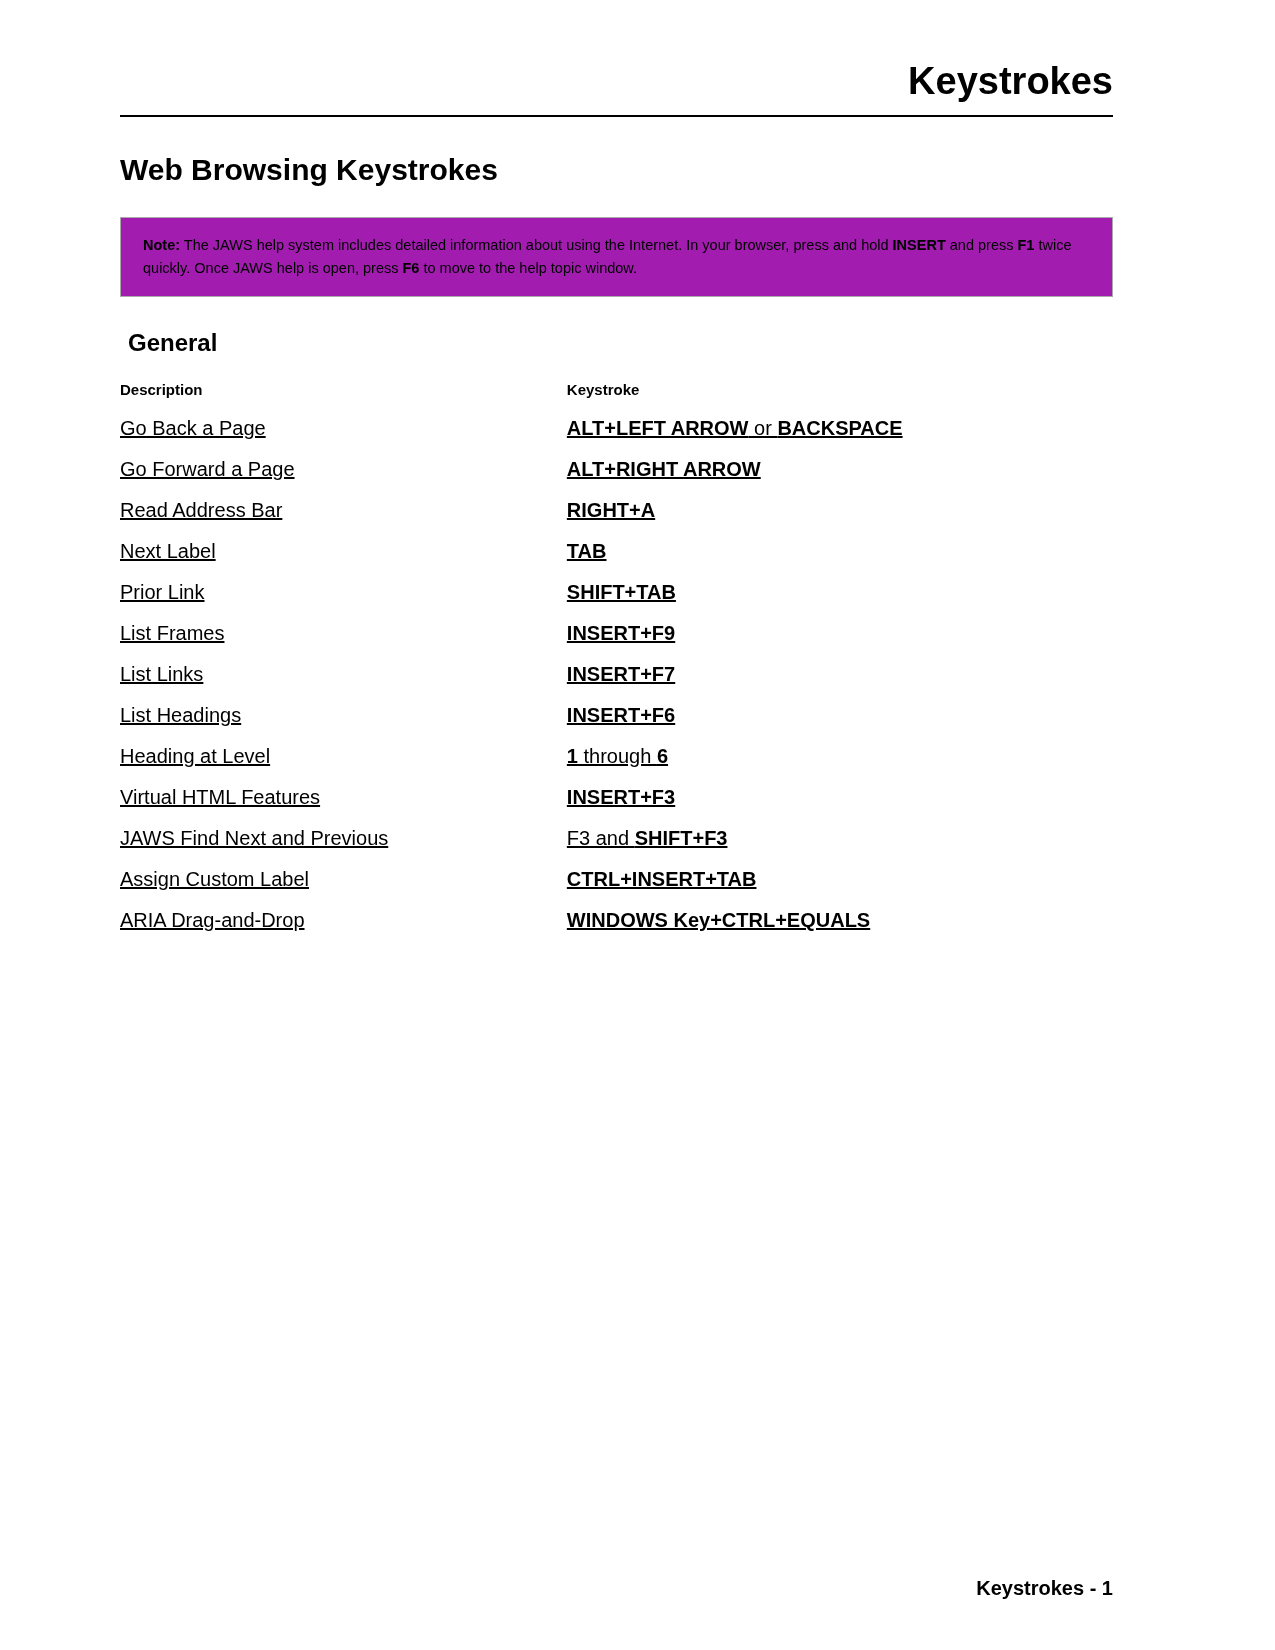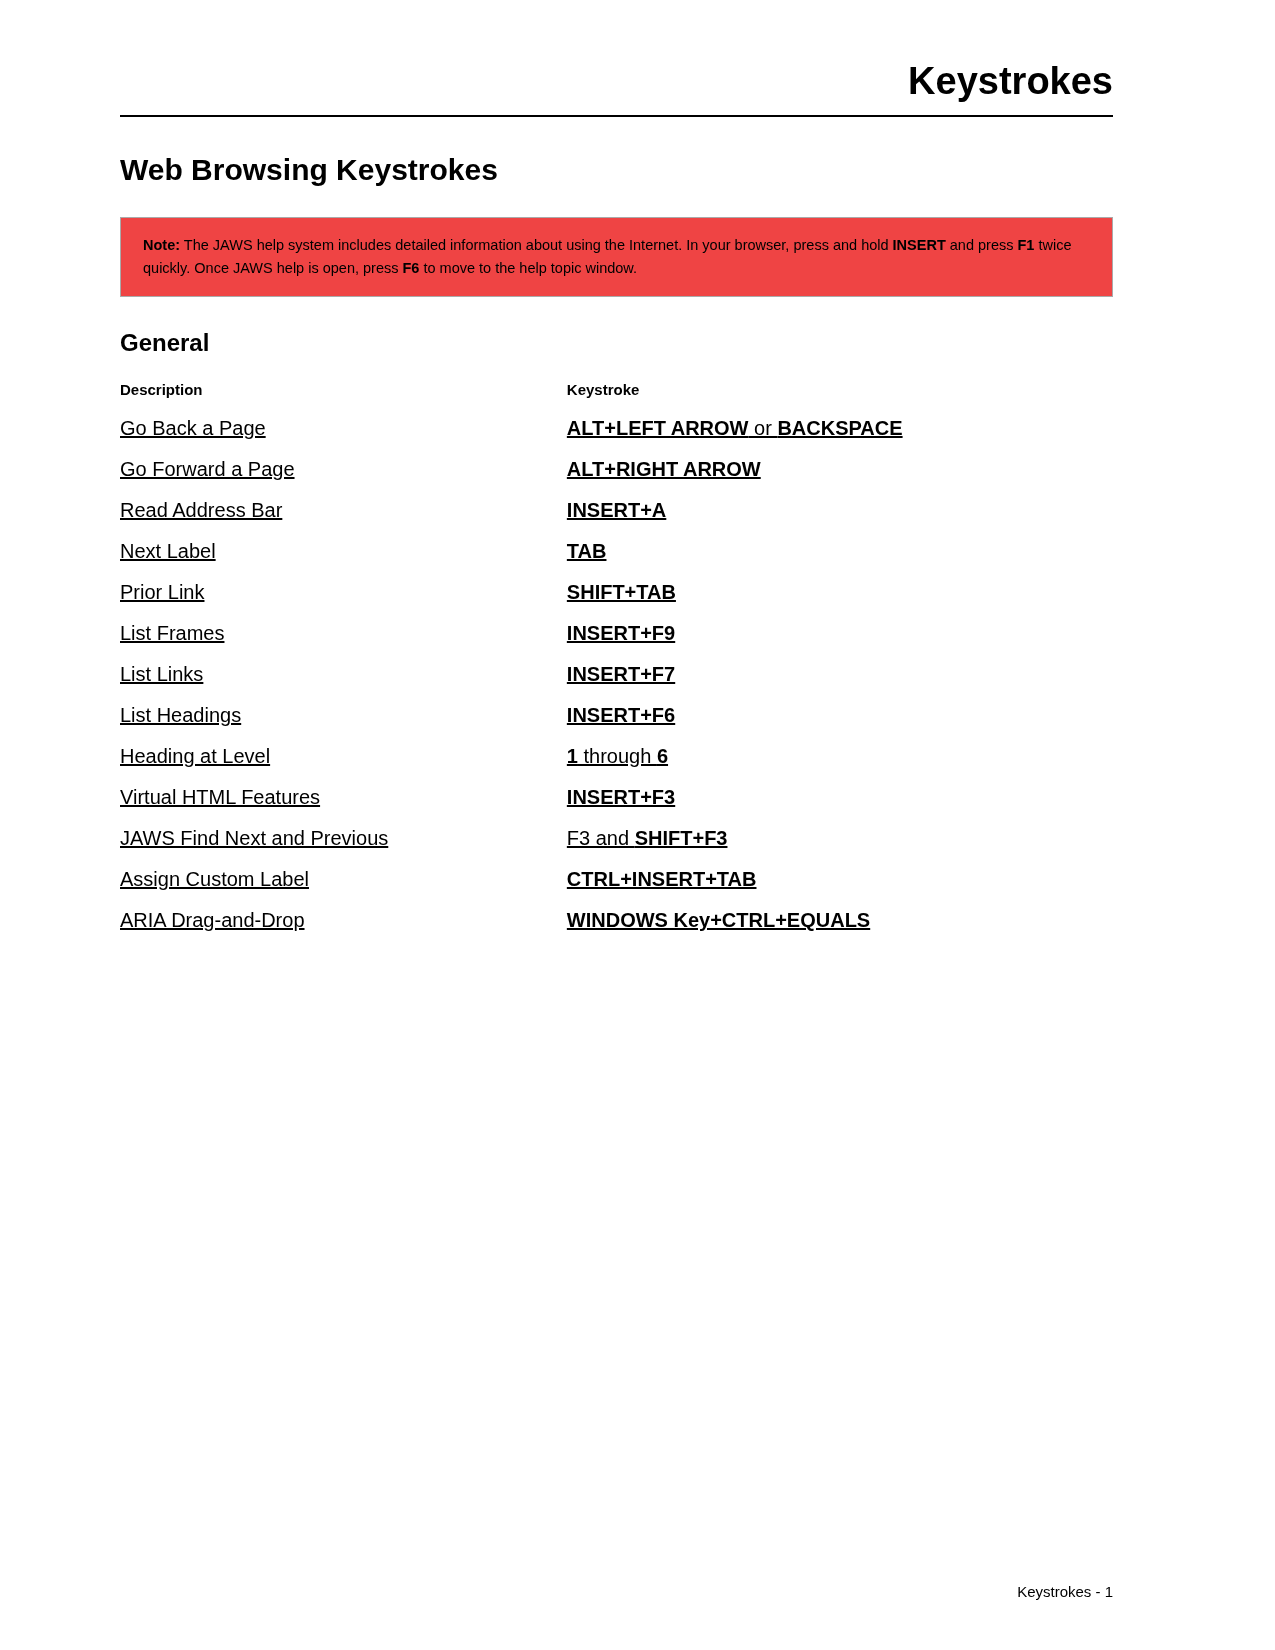--- a/index.html
+++ b/index.html
@@ -41,35 +41,36 @@
     }
 
     .section-title {
       font-size: 30px;
       font-weight: bold;
       margin-bottom: 30px;
     }
 
     .note-box {
       border: 1px solid #aaa;
-      background: #ef4444;
+      background: #a21caf;
       padding: 16px 22px;
       margin-bottom: 32px;
       font-size: 14.5px;
       line-height: 1.6;
     }
 
     .note-box .note-label {
       font-weight: bold;
     }
 
     .subsection-title {
       font-size: 24px;
       font-weight: bold;
       margin-bottom: 18px;
+      margin-left: 8px;
     }
 
     .keystroke-table {
       width: 100%;
       border-collapse: collapse;
       margin-bottom: 40px;
     }
 
     .keystroke-table th {
       font-weight: bold;
@@ -90,22 +91,22 @@
     }
 
     .keystroke-table .col-key {
       width: 55%;
     }
 
     .page-footer {
       position: absolute;
       bottom: 50px;
       right: 120px;
-      font-size: 15px;
-      font-weight: normal;
+      font-size: 20px;
+      font-weight: bold;
     }
   </style>
 </head>
 <body>
 
 <div class="page">
 
   <div class="page-title-bar">
     <span class="page-title">Keystrokes</span>
   </div>
@@ -130,21 +131,21 @@
     <tr>
           <td class="col-desc">Go Back a Page</td>
           <td class="col-key"><strong>ALT+LEFT ARROW</strong> or <strong>BACKSPACE</strong></td>
         </tr>
         <tr>
           <td class="col-desc">Go Forward a Page</td>
           <td class="col-key"><strong>ALT+RIGHT ARROW</strong></td>
         </tr>
         <tr>
           <td class="col-desc">Read Address Bar</td>
-          <td class="col-key"><strong>INSERT+A</strong></td>
+          <td class="col-key"><strong>RIGHT+A</strong></td>
         </tr>
         <tr>
           <td class="col-desc">Next Label</td>
           <td class="col-key"><strong>TAB</strong></td>
         </tr>
         <tr>
           <td class="col-desc">Prior Link</td>
           <td class="col-key"><strong>SHIFT+TAB</strong></td>
         </tr>
         <tr>

